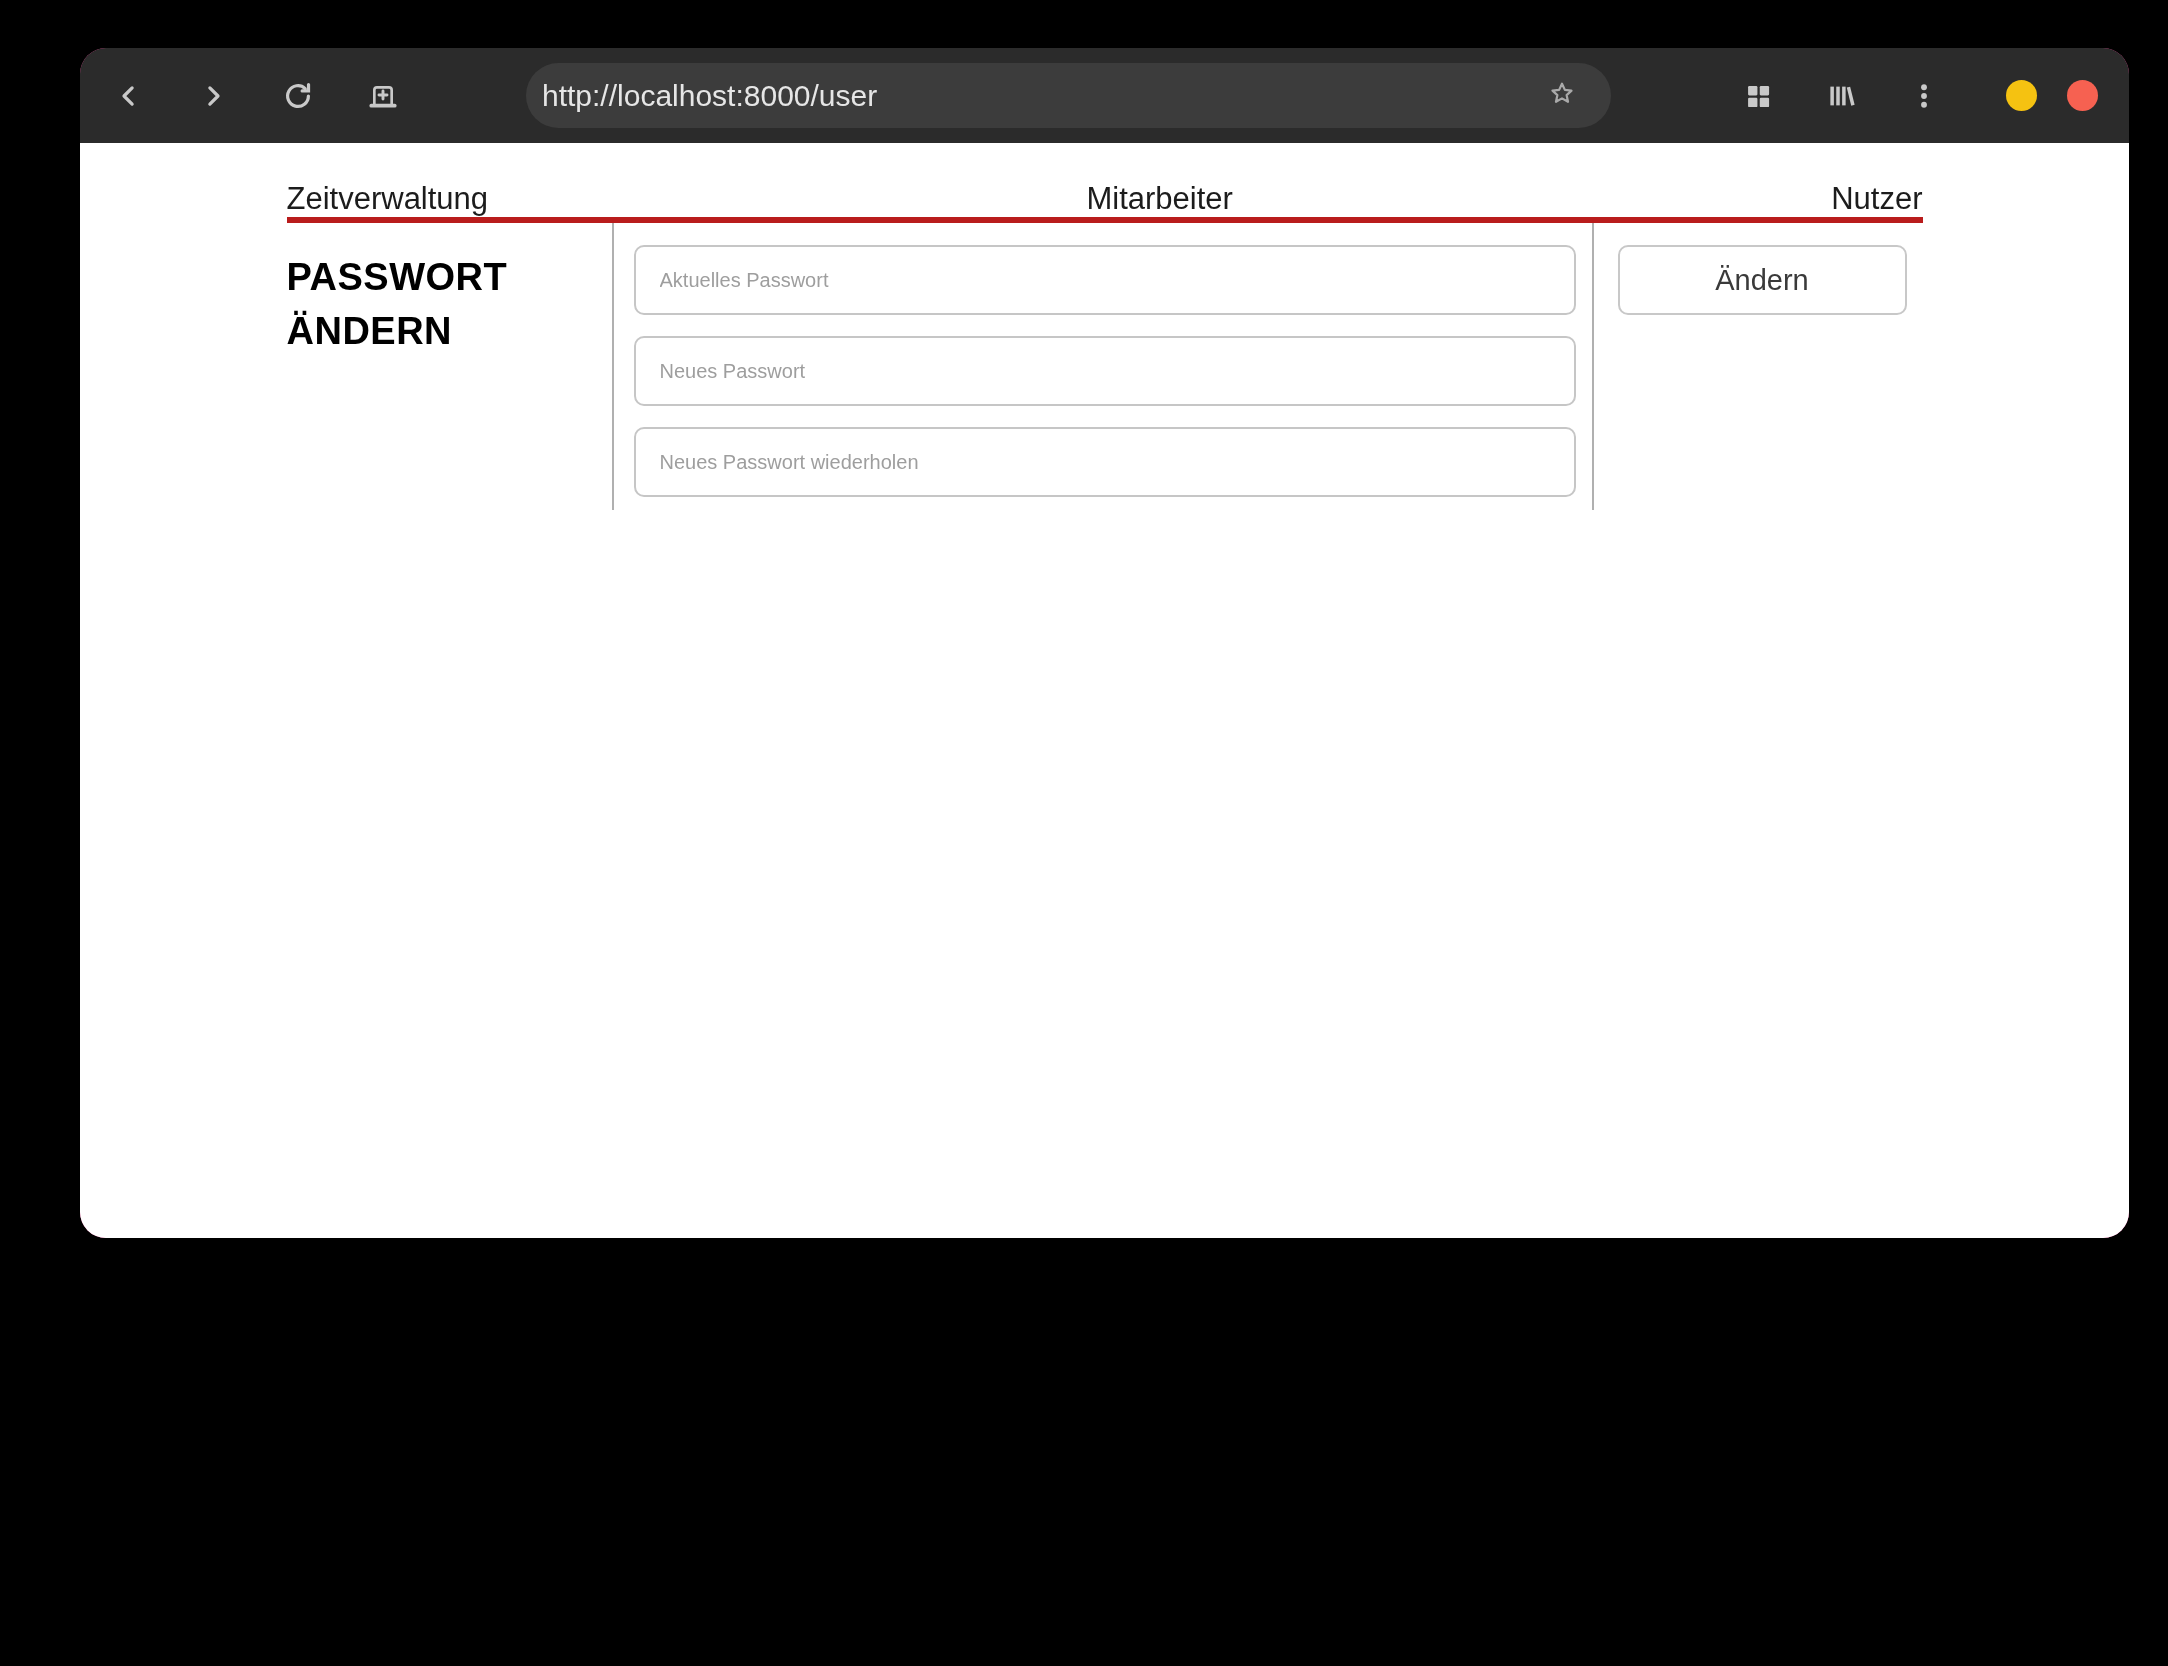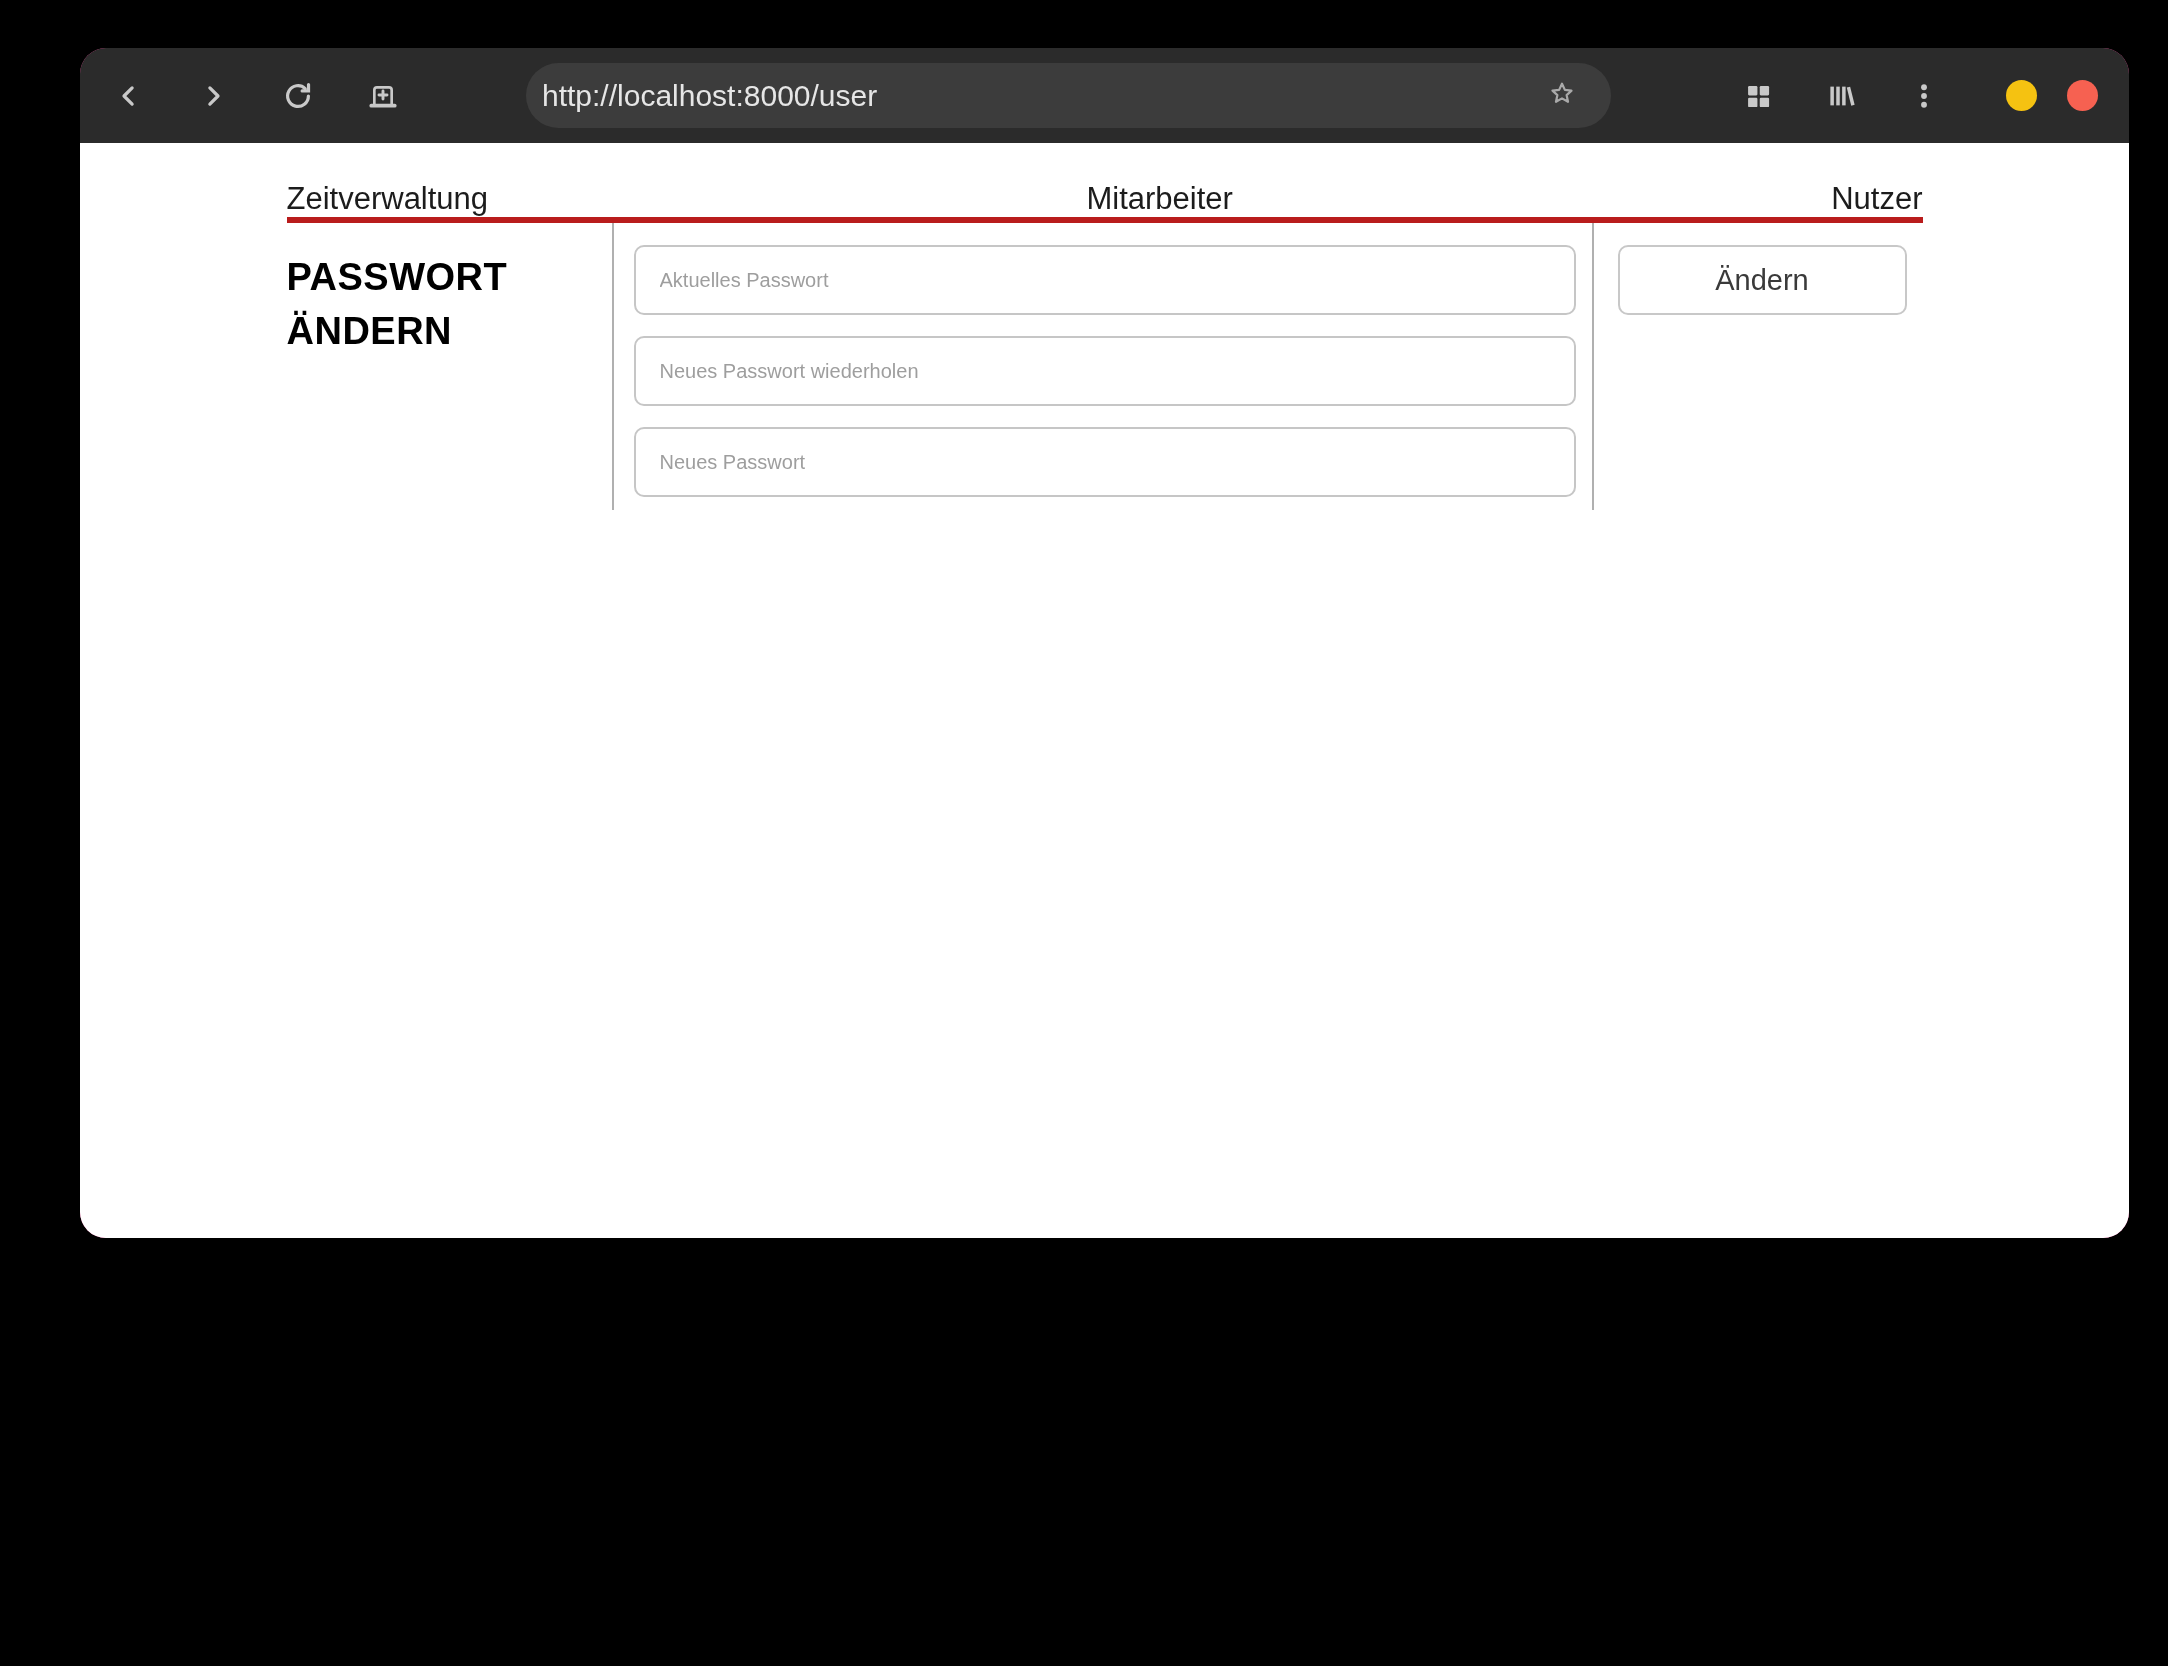--- a/index.html
+++ b/index.html
@@ -251,22 +251,22 @@
 
         <div class="col-title">
           <div class="page-title">
             <div>PASSWORT</div>
             <div>ÄNDERN</div>
           </div>
         </div>
 
         <div class="col-fields">
           <input type="password" class="pw-input" placeholder="Aktuelles Passwort" style="">
+          <input type="password" class="pw-input" placeholder="Neues Passwort" style="">
           <input type="password" class="pw-input" placeholder="Neues Passwort wiederholen" style="">
-          <input type="password" class="pw-input" placeholder="Neues Passwort" style="">
         </div>
 
         <div class="col-action">
           <button class="submit-btn">Ändern</button>
         </div>
 
       </div>
 
     </div>
   </div>

